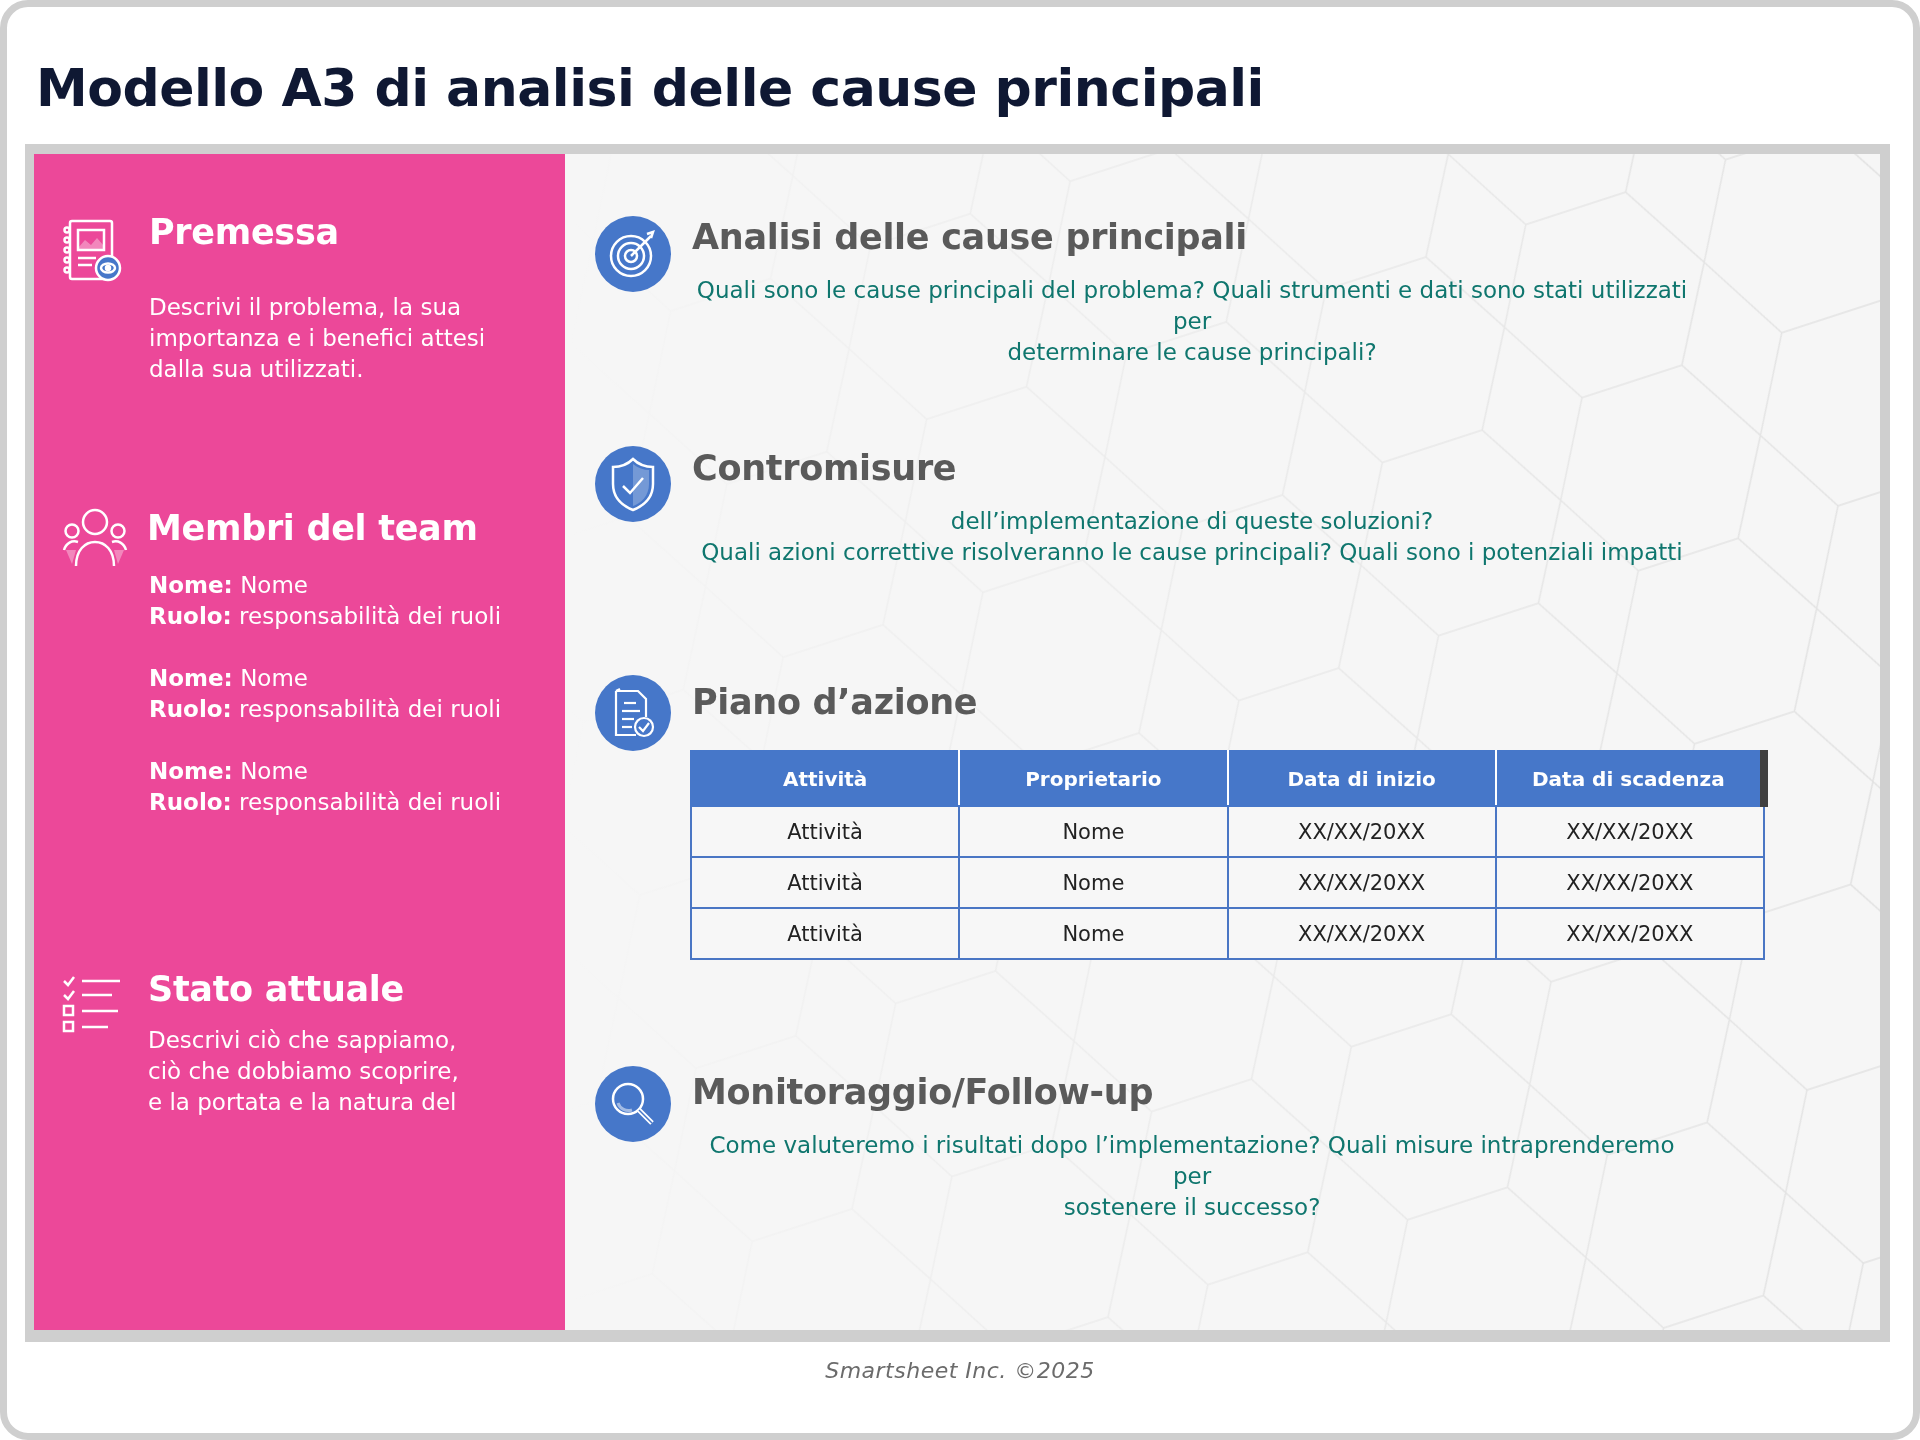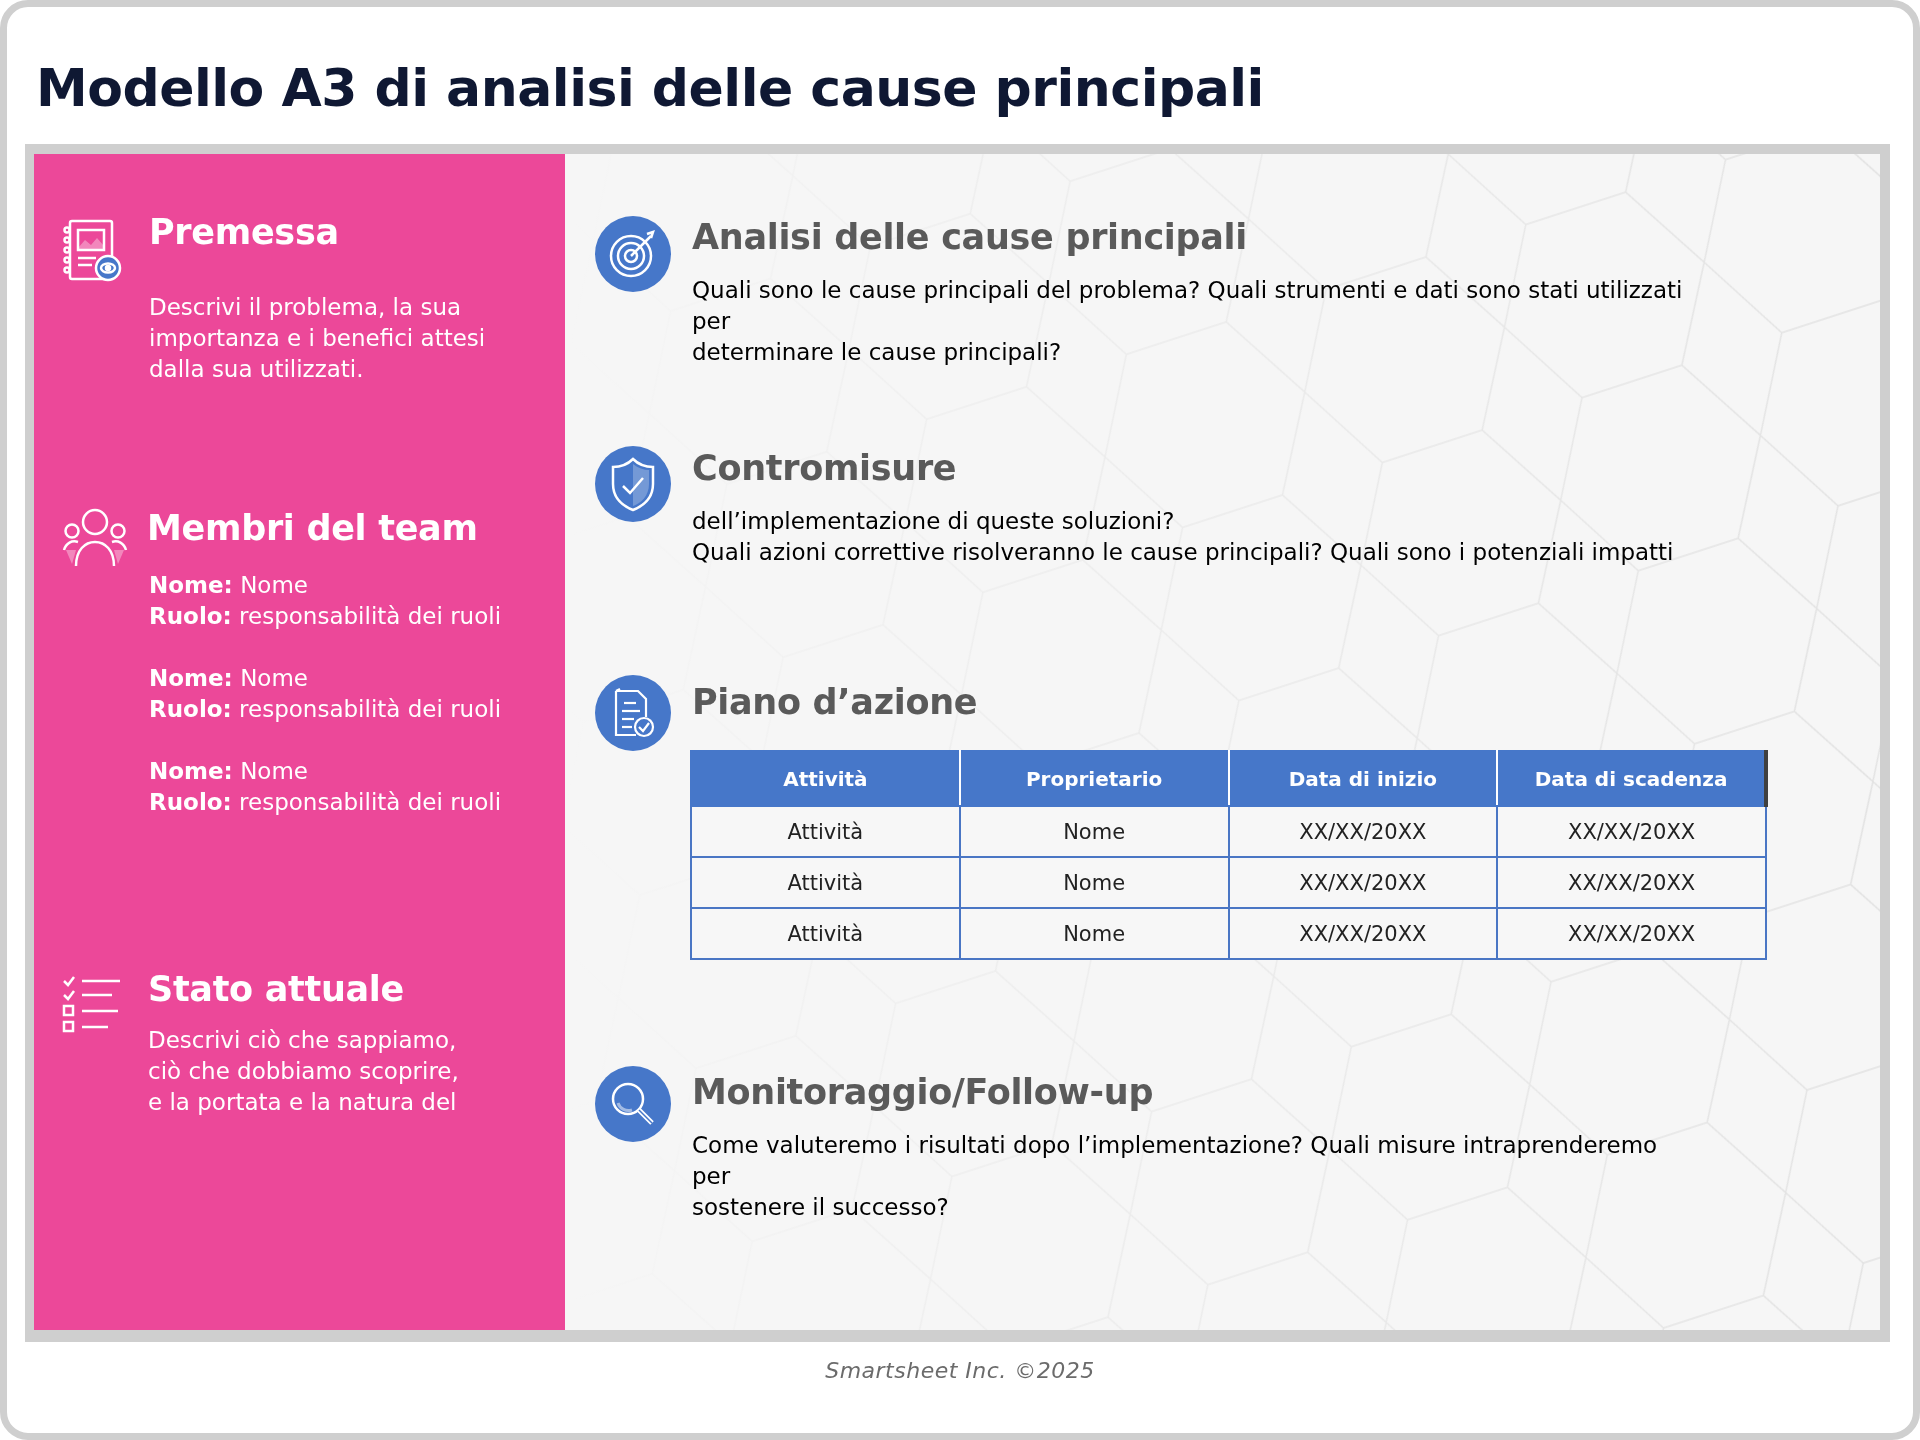--- a/index.html
+++ b/index.html
@@ -44,34 +44,34 @@
   
   .rsec { position: absolute; left: 0; width: 1315px; }
   .ricon {
     position: absolute; left: 30px; width: 76px; height: 76px; border-radius: 50%;
     background: #4677c9; display: flex; align-items: center; justify-content: center;
   }
   .rtitle {
     position: absolute; left: 127px; font-weight: bold; font-size: 35px; color: #5a5a5a; letter-spacing: -0.3px; white-space: nowrap;
   }
   .rtext {
-    position: absolute; left: 127px; width: 1000px; font-size: 23px; line-height: 31px; color: #000000;
+    position: absolute; left: 127px; width: 1000px; font-size: 23px; line-height: 31px; color: #0f766e; text-align: center;
   }
 
   table.plan {
     position: absolute; left: 125px; top: 596px; width: 1078px;
     border-collapse: collapse; font-size: 21px;
   }
   table.plan th {
     background: #4677c9; color: #ffffff; font-weight: bold; height: 55px;
     border: 2px solid #ffffff; border-top: 2px solid #4677c9; border-bottom: 2px solid #4677c9;
     text-align: center; font-size: 20px;
   }
   table.plan th:first-child { border-left: 2px solid #4677c9; }
-  table.plan th:last-child { border-right: 4px solid #404040; }
+  table.plan th:last-child { border-right: 8px solid #404040; }
   table.plan td {
     background: #f7f7f7; color: #222222; height: 51px; text-align: center;
     border: 2px solid #4a76c4; width: 25%;
   }
 
   .footer {
     position: absolute; left: 0; top: 1358px; width: 1920px; text-align: center;
     font-style: italic; font-size: 22px; color: #6b6b6b; letter-spacing: 0.5px;
   }
 </style>

